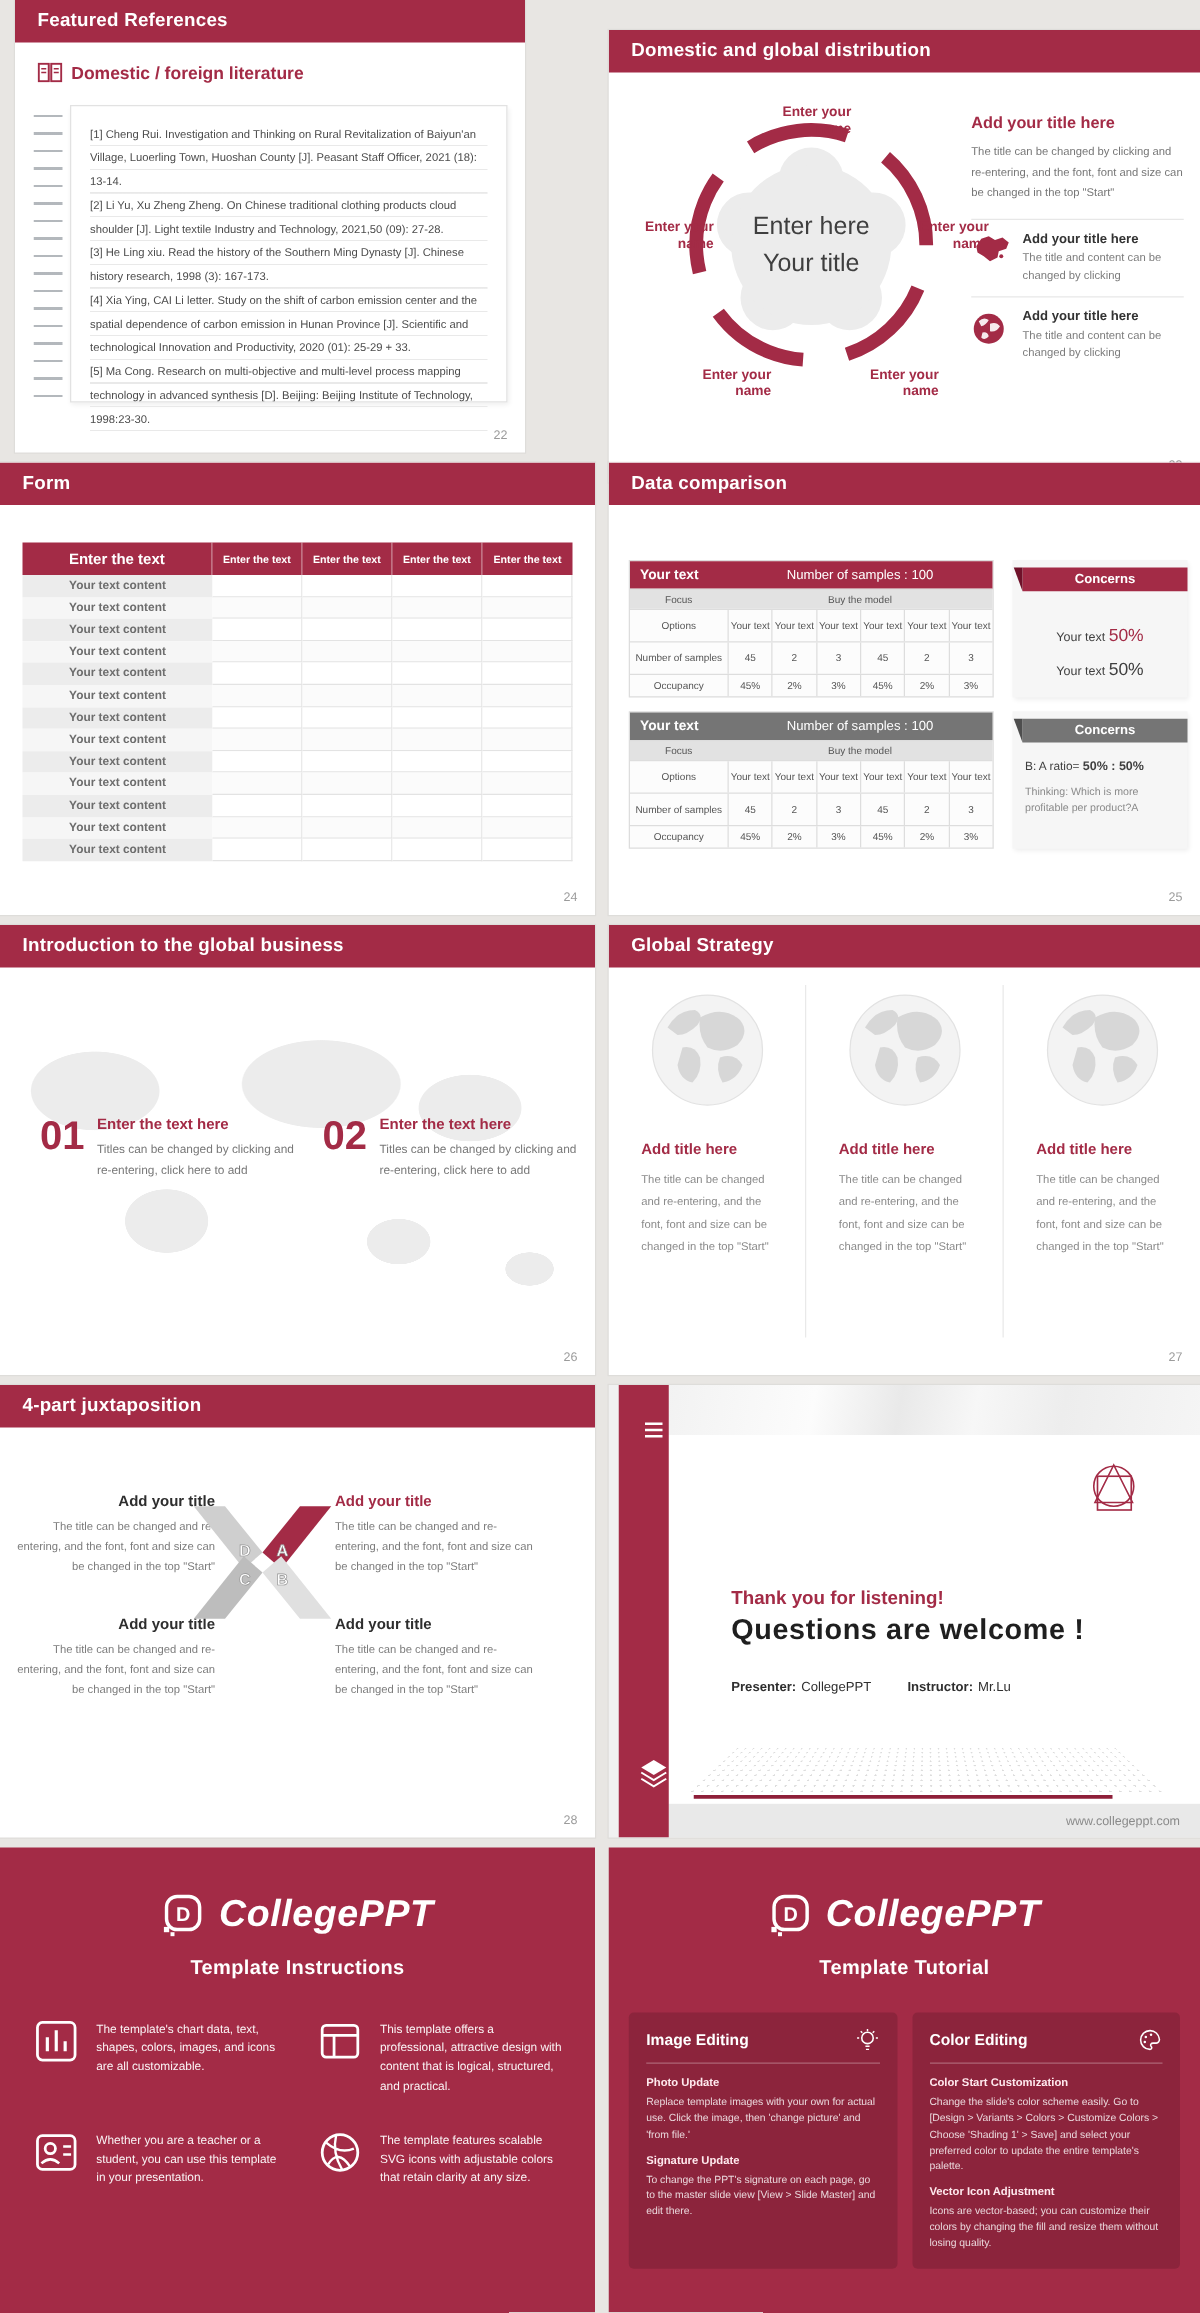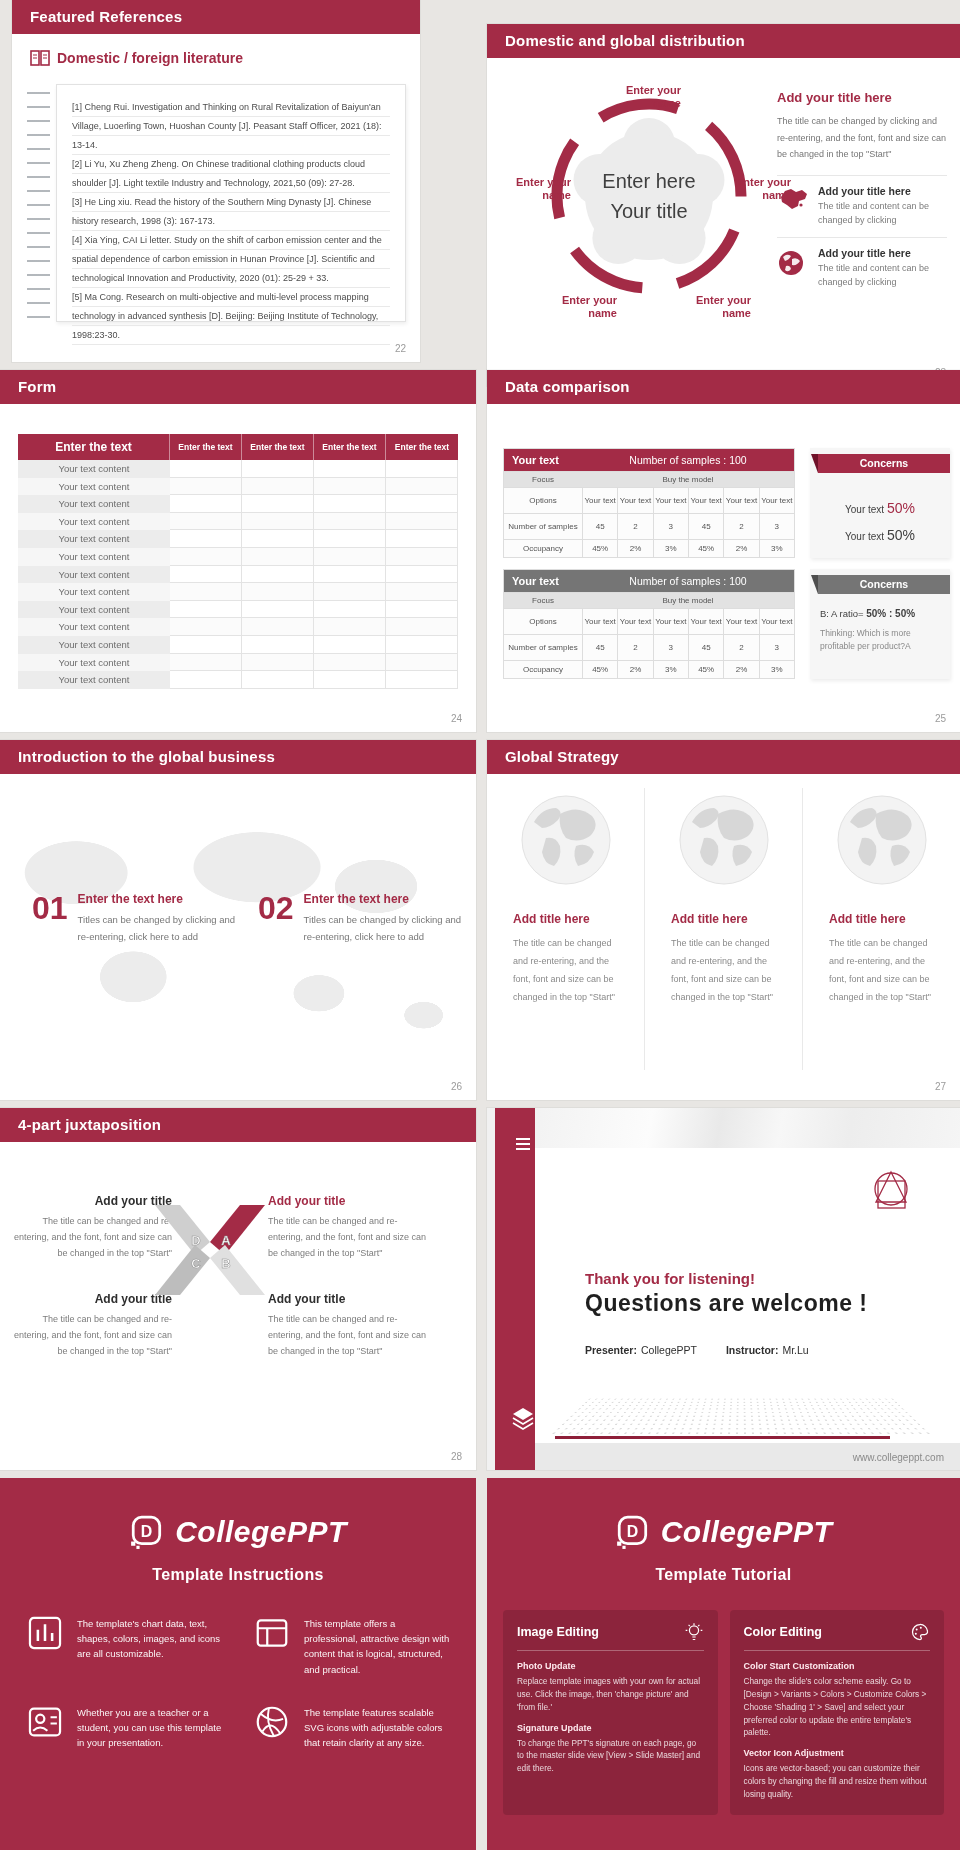--- a/index.html
+++ b/index.html
@@ -45,21 +45,21 @@
   .s23-items{ margin-top:12px; border-top:1px solid #e7e7e7; }
 
   
   #s24{ left:0; top:370px; width:476px; height:362px; }
   .ftable{ position:absolute; left:18px; top:64px; width:440px; }
   .fhead{ display:grid; grid-template-columns:152px repeat(4,1fr); background:var(--red); color:#fff; }
   .fhead .fc1{ font-size:12px; font-weight:bold; text-align:center; line-height:26px; border-right:1px solid rgba(255,255,255,.45); }
   .fhead .fcn{ font-size:8.5px; font-weight:bold; text-align:center; line-height:26px; border-right:1px solid rgba(255,255,255,.45); }
   .fhead .fcn:last-child{ border-right:none; }
   .frow{ display:grid; grid-template-columns:152px repeat(4,1fr); }
-  .frow .c1{ font-size:9.5px; color:#6d6d6d; text-align:center; line-height:17.6px; height:17.6px; }
+  .frow .c1{ font-size:9.5px; color:#6d6d6d; text-align:center; line-height:17.6px; height:17.6px;font-weight:bold; }
   .frow .ce{ background:#fff; border-right:1px solid #e3e3e3; border-bottom:1px solid #e3e3e3; }
   .frow:nth-child(odd) .c1{ background:#ececec; } .frow:nth-child(even) .c1{ background:#f6f6f6; }
   .frow:nth-child(even) .ce{ background:#fbfbfb; }
 
   
   #s25{ left:487px; top:370px; width:473px; height:362px; }
   .cmp-wrap{ position:absolute; left:16px; top:78px; right:10px; }
   .cmp-row{ display:flex; gap:15px; margin-bottom:11px; align-items:stretch; }
   .dtable{ width:292px; border:1px solid #ddd; background:#fcfcfc; }
   .dhead{ display:grid; grid-template-columns:78px 1fr; color:#fff; height:22px; align-items:center; }

